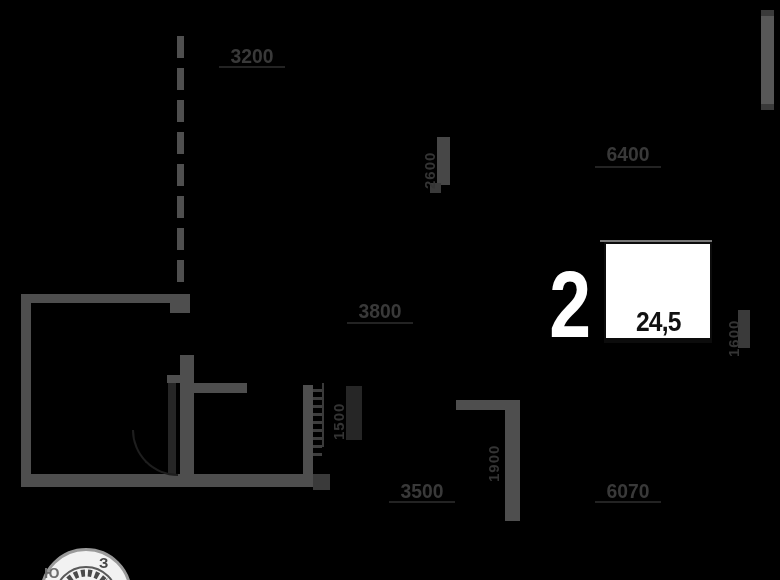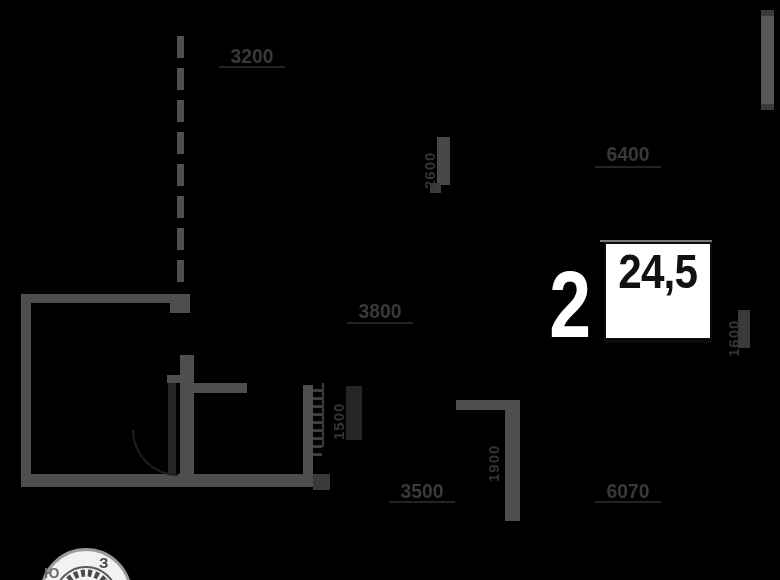--- a/index.html
+++ b/index.html
@@ -40,22 +40,22 @@
     border:2px solid #1e1e1e;border-right:none;border-top:none;
     border-radius:0 0 0 100%;
   }
   
   .badge-topline{position:absolute;background:#787878;}
   .badge-box{
     position:absolute;background:#ffffff;border:2px solid #0c0c0c;
     display:flex;flex-direction:column;
   }
   .badge-cell{
-    flex:1;display:flex;align-items:flex-start;justify-content:center;
-    color:#111;font-weight:bold;font-size:48px;letter-spacing:-1px;
+    flex:1;display:flex;align-items:flex-end;justify-content:center;
+    color:#111;font-weight:bold;font-size:28px;letter-spacing:-1px;
   }
   .badge-cell span{transform:scaleX(.88);display:inline-block;}
   .badge-cell.top{border-bottom:3px solid #0c0c0c;}
   .rooms-num{
     position:absolute;color:#ffffff;font-weight:bold;font-size:94px;line-height:1;
     transform:scaleX(.8);transform-origin:center;
   }
   
   .compass-disc{
     position:absolute;width:92px;height:92px;border-radius:50%;

